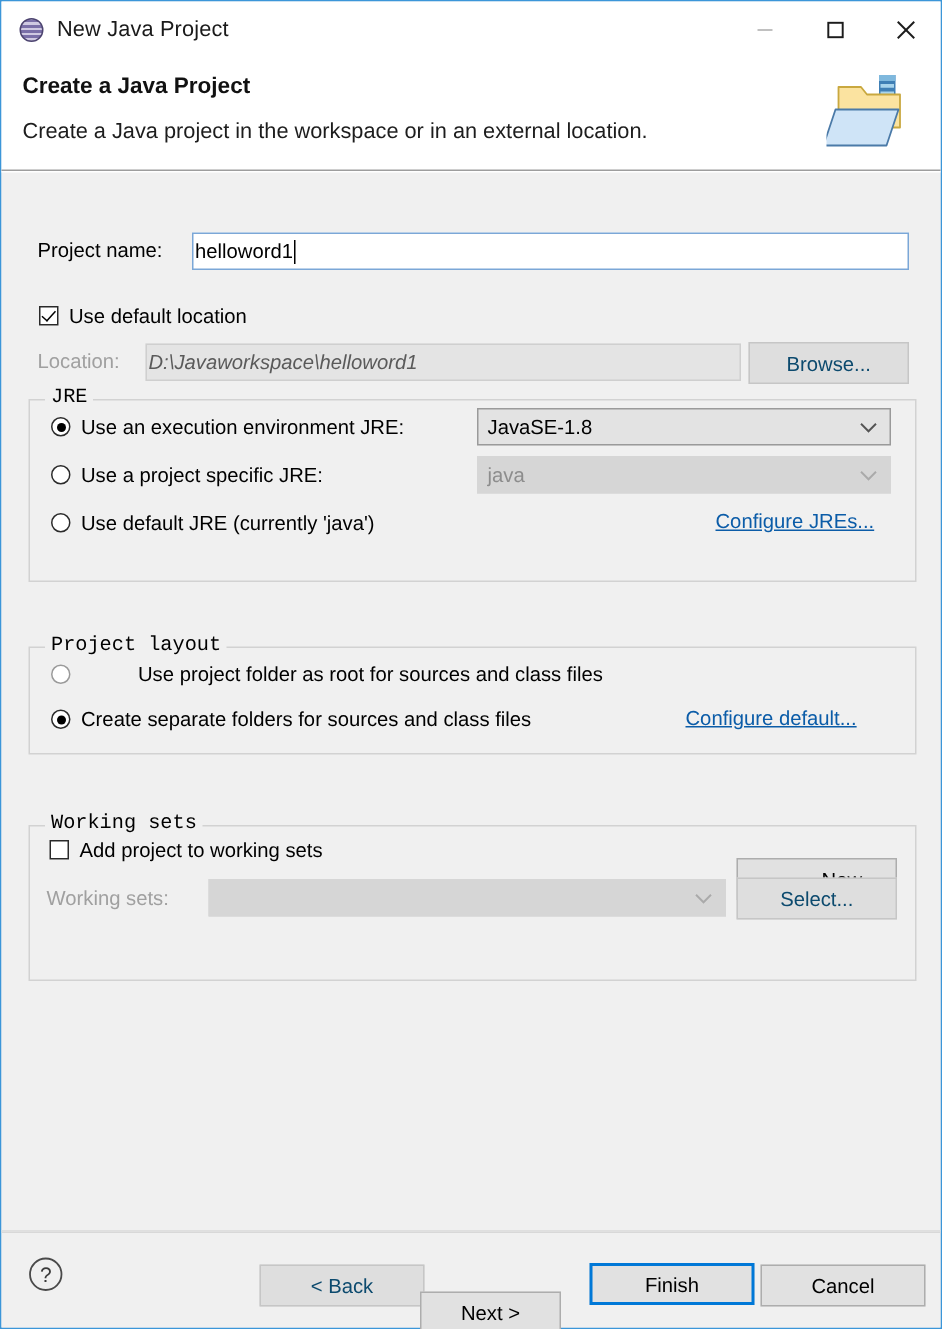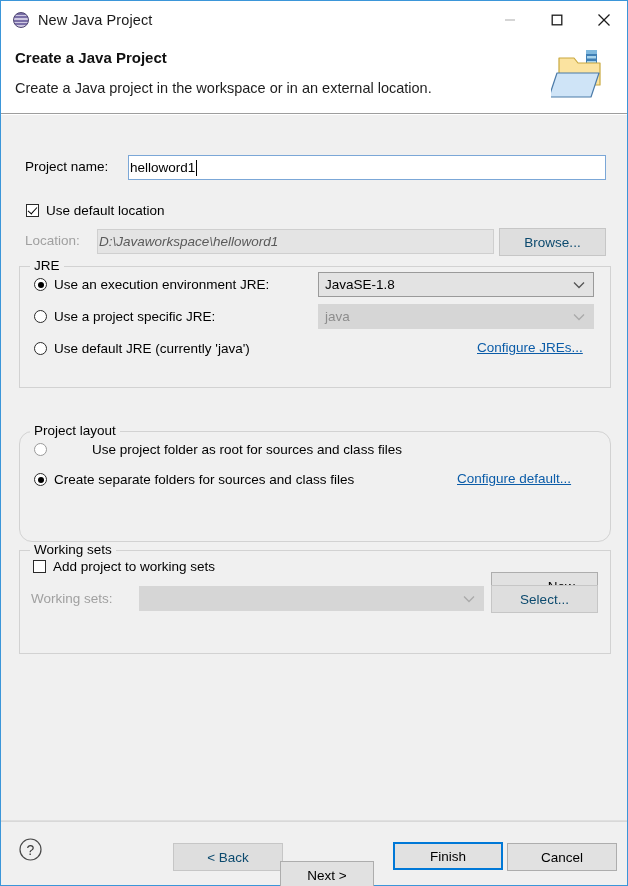--- a/index.html
+++ b/index.html
@@ -253,20 +253,21 @@
     background: transparent;
   }
   .group-title {
     position: absolute;
     top: -9px;
     left: 10px;
     background: #f0f0f0;
     padding: 0 4px;
     font-size: 13.5px;
     color: #000;
+    font-family: Liberation Mono, monospace;
   }
 
   .link {
     font-size: 13.5px;
     color: #0b5ca8;
     text-decoration: underline;
     white-space: nowrap;
   }
 
   
@@ -385,21 +386,21 @@
           </svg>
       </span>
     </div>
 
     <div class="row" style="left:33px; top:226px;">
       <span class="radio"></span>
       <span class="label">Use default JRE (currently 'java')</span>
     </div>
     <div style="position:absolute; left:476px; top:225px;" class="link">Configure JREs...</div>
 
-    <div class="group" style="left:18px; top:316px; width:592px; height:111px;border-radius:13px;">
+    <div class="group" style="left:18px; top:316px; width:592px; height:72px;">
       <span class="group-title">Project layout</span>
     </div>
 
     <div class="row" style="left:33px; top:327px;gap:38px;">
       <span class="radio light"></span>
       <span class="label">Use project folder as root for sources and class files</span>
     </div>
 
     <div class="row" style="left:33px; top:357px;">
       <span class="radio checked"></span>

